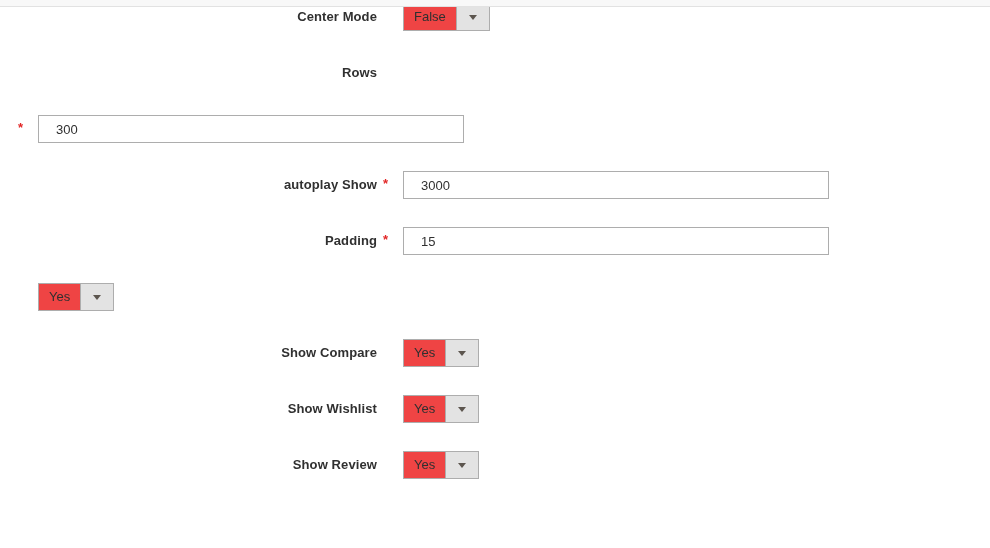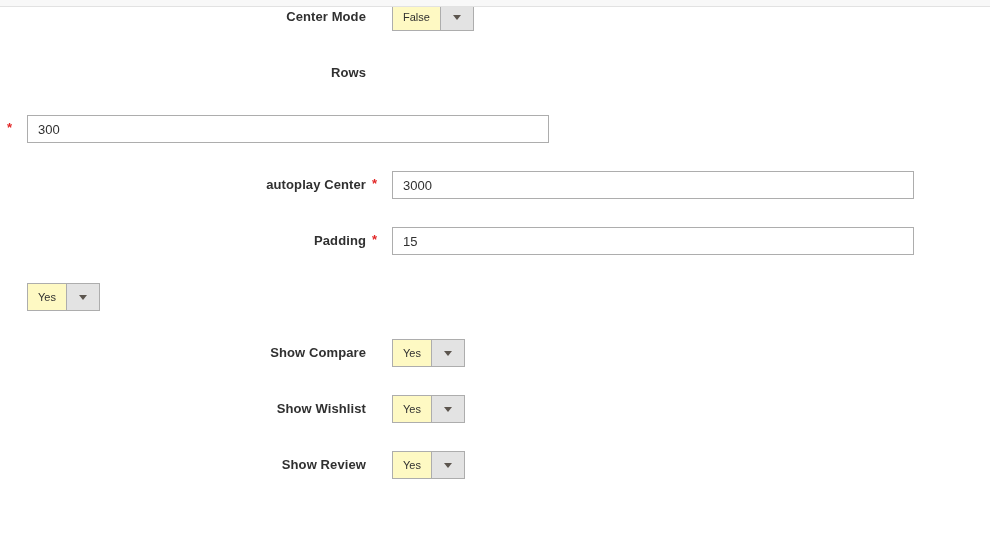--- a/index.html
+++ b/index.html
@@ -13,21 +13,21 @@
   .top-strip {
     position: absolute;
     top: 0; left: 0; right: 0;
     height: 7px;
     background: #f8f8f8;
     border-bottom: 1px solid #e2e2e2;
     z-index: 2;
   }
   .form-wrap {
     position: absolute;
-    top: 3px; left: 1px; right: 0;
+    top: 3px; left: 12px; right: 0;
     z-index: 1;
   }
   .row {
     display: flex;
     align-items: stretch;
     height: 28px;
     margin-bottom: 28px;
   }
   .label-cell {
     width: 365px;
@@ -45,46 +45,46 @@
     font-size: 13px;
     font-weight: 600;
     color: #e22626;
   }
   .field-cell {
     flex: 1;
     display: flex;
     align-items: stretch;
   }
   .text-input {
-    width: 522px;
+    width: 426px;
     height: 28px;
     border: 1px solid #adadad;
     background: #ffffff;
     font-family: "Liberation Sans", sans-serif;
     font-size: 13px;
     color: #303030;
-    padding: 0 10px;
+    padding: 0 17px;
     outline: none;
   }
   .select {
     display: inline-flex;
     align-items: stretch;
     height: 28px;
     border: 1px solid #adadad;
     background: #ffffff;
     cursor: pointer;
   }
   .select-value {
     display: block;
     padding: 0 10px;
     line-height: 26px;
-    font-size: 11px;
+    font-size: 13px;
     color: #303030;
     white-space: nowrap;
-    background: #fef9c3;
+    background: #ef4444;
   }
   .select-arrow-box {
     width: 33px;
     background: #e3e3e3;
     border-left: 1px solid #adadad;
     display: flex;
     align-items: center;
     justify-content: center;
   }
   .caret {
@@ -120,21 +120,21 @@
   </div>
 
   <div class="row">
     <div class="req-cell">*</div>
     <div class="field-cell">
       <input type="text" class="text-input" value="300" style="">
     </div>
   </div>
 
   <div class="row">
-    <div class="label-cell">autoplay Center</div>
+    <div class="label-cell">autoplay Show</div>
     <div class="req-cell">*</div>
     <div class="field-cell">
       <input type="text" class="text-input" value="3000" style="">
     </div>
   </div>
 
   <div class="row">
     <div class="label-cell">Padding</div>
     <div class="req-cell">*</div>
     <div class="field-cell">

